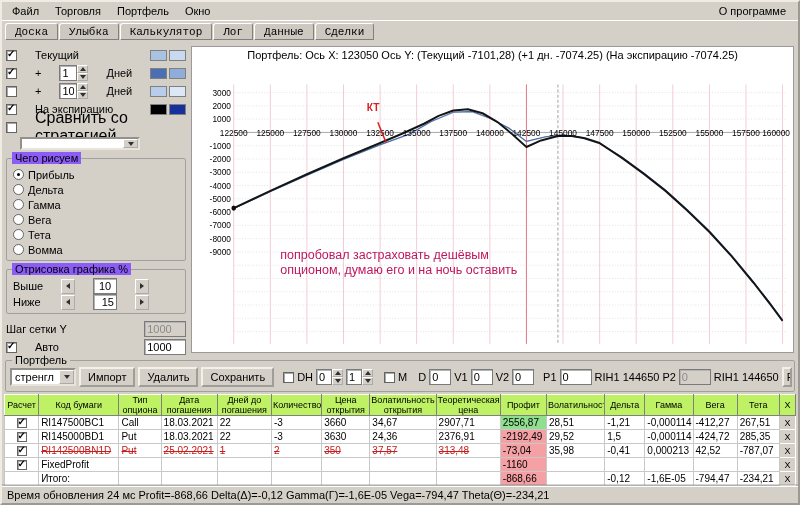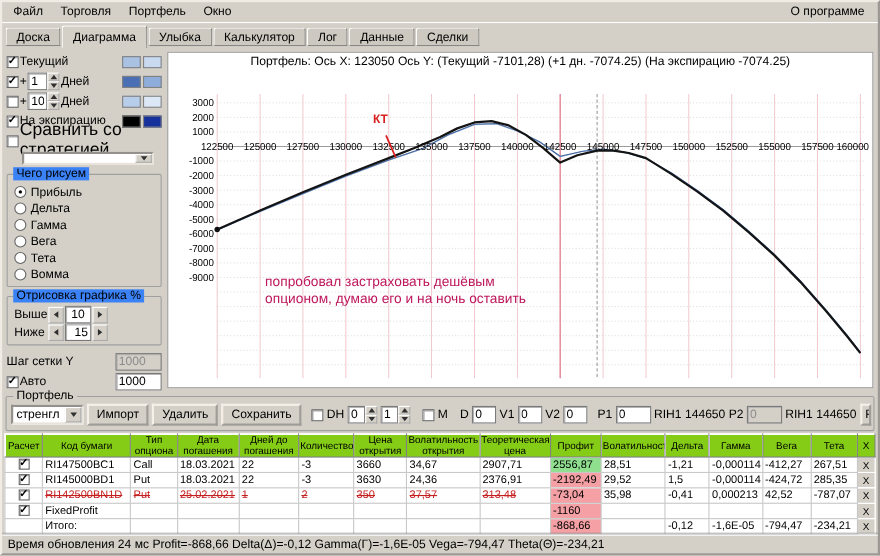--- a/index.html
+++ b/index.html
@@ -10,66 +10,66 @@
   
   .titlebar { flex:0 0 18px; background:linear-gradient(90deg,#0a246a 0%,#1c3e8c 45%,#a6caf0 100%); display:flex; align-items:center; gap:4px; padding:0 4px; color:#fff; font-weight:bold; }
   .appicon { width:13px; height:13px; flex:0 0 auto; }
 
   
   .menubar { flex:0 0 19px; display:flex; align-items:center; padding:0 2px; border-bottom:1px solid #ffffff; }
   .menuitem { padding:2px 8px; }
   .menu-right { margin-left:auto; padding:2px 10px; }
 
   
-  .tabstrip { flex:0 0 22px; display:flex; align-items:center; padding:2px 2px 0 3px; }
+  .tabstrip { flex:0 0 22px; display:flex; align-items:flex-start; padding:2px 2px 0 3px;font-family:Liberation Mono, monospace; }
   .tab { height:17px; padding:2px 9px; background:#cdc9c1; border:1px solid; border-color:#fff #808080 #808080 #fff; border-radius:3px 3px 0 0; margin-right:1px; }
   .tab.active { height:21px; padding-top:4px; background:#d4d0c8; border-bottom-color:#d4d0c8; position:relative; z-index:2; }
 
   
   .main { flex:1 1 auto; min-height:0; display:flex; padding:1px 2px; }
   .sidebar { flex:0 0 146px; padding:3px 3px 0 2px; display:flex; flex-direction:column; gap:2px; }
-  .srow { display:flex; align-items:center; gap:1px; height:16px; flex:0 0 auto; }
+  .srow { display:flex; align-items:center; gap:18px; height:16px; flex:0 0 auto; }
   .cb { width:11px; height:11px; background:#fff; border:1px solid #646464; box-shadow:inset 1px 1px 0 #a8a8a8; position:relative; flex:0 0 auto; }
   .cb.checked::after { content:"✓"; position:absolute; left:0px; top:-3px; font-size:10px; font-weight:bold; }
   .swatches { margin-left:auto; display:flex; gap:2px; }
   .sw { width:17px; height:11px; border:1px solid #808080; }
   .tb { background:#fff; border:1px solid #7a7a7a; box-shadow:inset 1px 1px 0 #b4b4b4; height:16px; font:inherit; font-size:11px; padding:0 2px; }
   .tb.dis { background:#d4d0c8; color:#8a8a8a; }
   .spinbox { display:flex; align-items:center; }
   .spincol { display:flex; flex-direction:column; }
   .spbtn { width:11px; height:8px; background:#d4d0c8; border:1px outset #fff; display:flex; align-items:center; justify-content:center; }
   .tri-up { width:0; height:0; border-left:3px solid transparent; border-right:3px solid transparent; border-bottom:4px solid #303030; }
   .tri-down { width:0; height:0; border-left:3px solid transparent; border-right:3px solid transparent; border-top:4px solid #303030; }
   .tri-left { width:0; height:0; border-top:3px solid transparent; border-bottom:3px solid transparent; border-right:4px solid #303030; }
   .tri-right { width:0; height:0; border-top:3px solid transparent; border-bottom:3px solid transparent; border-left:4px solid #303030; }
   .dropdown { height:18px; background:#fff; border:2px inset #e8e4dc; display:flex; align-items:center; padding-left:3px; }
   .dropbtn { margin-left:auto; width:15px; align-self:stretch; background:#d4d0c8; border:1px outset #fff; display:flex; align-items:center; justify-content:center; }
   .groupbox { border:1px solid #a0a0a0; border-radius:2px; position:relative; margin-top:6px; padding:8px 4px 3px 6px; }
-  .gb-label { position:absolute; top:-7px; left:5px; background:#3b82f6; padding:0 3px; }
+  .gb-label { position:absolute; top:-7px; left:5px; background:#8b5cf6; padding:0 3px; }
   .rrow { display:flex; align-items:center; gap:4px; height:15px; }
   .radio { width:11px; height:11px; border-radius:50%; background:#fff; border:1px solid #646464; position:relative; flex:0 0 auto; }
   .radio.sel::after { content:""; position:absolute; inset:3px; background:#000; border-radius:50%; }
   .sbtn { width:14px; height:15px; background:#d4d0c8; border:1px outset #fff; display:flex; align-items:center; justify-content:center; }
 
   
   .chartwrap { flex:1 1 auto; position:relative; }
   .chart-panel { position:absolute; inset:2px 2px 2px 2px; background:#fff; border:1px solid #9a9a9a; }
   .chart-title { position:absolute; top:2px; left:0; right:0; text-align:center; font-size:11px; white-space:nowrap; }
   #chart-svg { position:absolute; left:0; top:17px; width:100%; height:calc(100% - 17px); }
   .chart-note { position:absolute; left:88px; top:201px; color:#be185d; font-size:12.5px; line-height:15px; }
 
   
   .portfolio { flex:0 0 32px; margin:4px 3px 2px; border:1px solid #a0a0a0; border-radius:2px; position:relative; display:flex; align-items:center; gap:3px; padding:4px 2px 2px 4px; }
   .pf-label { position:absolute; top:-7px; left:6px; background:#d4d0c8; padding:0 3px; }
   .btn { background:#d4d0c8; border:2px outset #f4f0e8; font:inherit; height:20px; padding:0 7px; white-space:nowrap; }
   .lbl { white-space:nowrap; }
 
   
   .grid { width:calc(100% - 4px); margin:0 2px; border-collapse:collapse; table-layout:fixed; background:#fff; font-size:10px; }
-  .grid th { background:#84cc16; border:1px solid; border-color:#fff #808080 #808080 #fff; font-weight:normal; font-size:9px; line-height:10px; height:20px; overflow:hidden; padding:0 1px; }
+  .grid th { background:#bef264; border:1px solid; border-color:#fff #808080 #808080 #fff; font-weight:normal; font-size:9px; line-height:10px; height:20px; overflow:hidden; padding:0 1px; }
   .grid td { border:1px solid #c8c8c8; height:14px; padding:0 2px; overflow:hidden; white-space:nowrap; }
   td.cbcell { text-align:center; }
   td.cbcell .cb { display:inline-block; vertical-align:middle; width:10px; height:10px; }
   td.xcell { background:#d4d0c8; border:1px outset #fff; text-align:center; font-size:9px; }
   td.pos { background:#8fdf8f; }
   td.neg { background:#f4a0a4; }
   tr.struck td:nth-child(n+2):nth-child(-n+9) { color:#c42020; text-decoration:line-through; }
 
   
   .statusbar { flex:0 0 17px; border-top:1px solid #fff; box-shadow:0 -2px 0 #80808055; display:flex; align-items:center; padding:0 5px; white-space:nowrap; overflow:hidden; }
@@ -83,21 +83,20 @@
   <div class="menubar">
     <span class="menuitem">Файл</span>
     <span class="menuitem">Торговля</span>
     <span class="menuitem">Портфель</span>
     <span class="menuitem">Окно</span>
     <span class="menu-right">О программе</span>
   </div>
 
   <div class="tabstrip">
     <span class="tab">Доска</span>
-    <span class="tab active">Диаграмма</span>
     <span class="tab">Улыбка</span>
     <span class="tab">Калькулятор</span>
     <span class="tab">Лог</span>
     <span class="tab">Данные</span>
     <span class="tab">Сделки</span>
   </div>
 
   <div class="main">
 
     <div class="sidebar">

